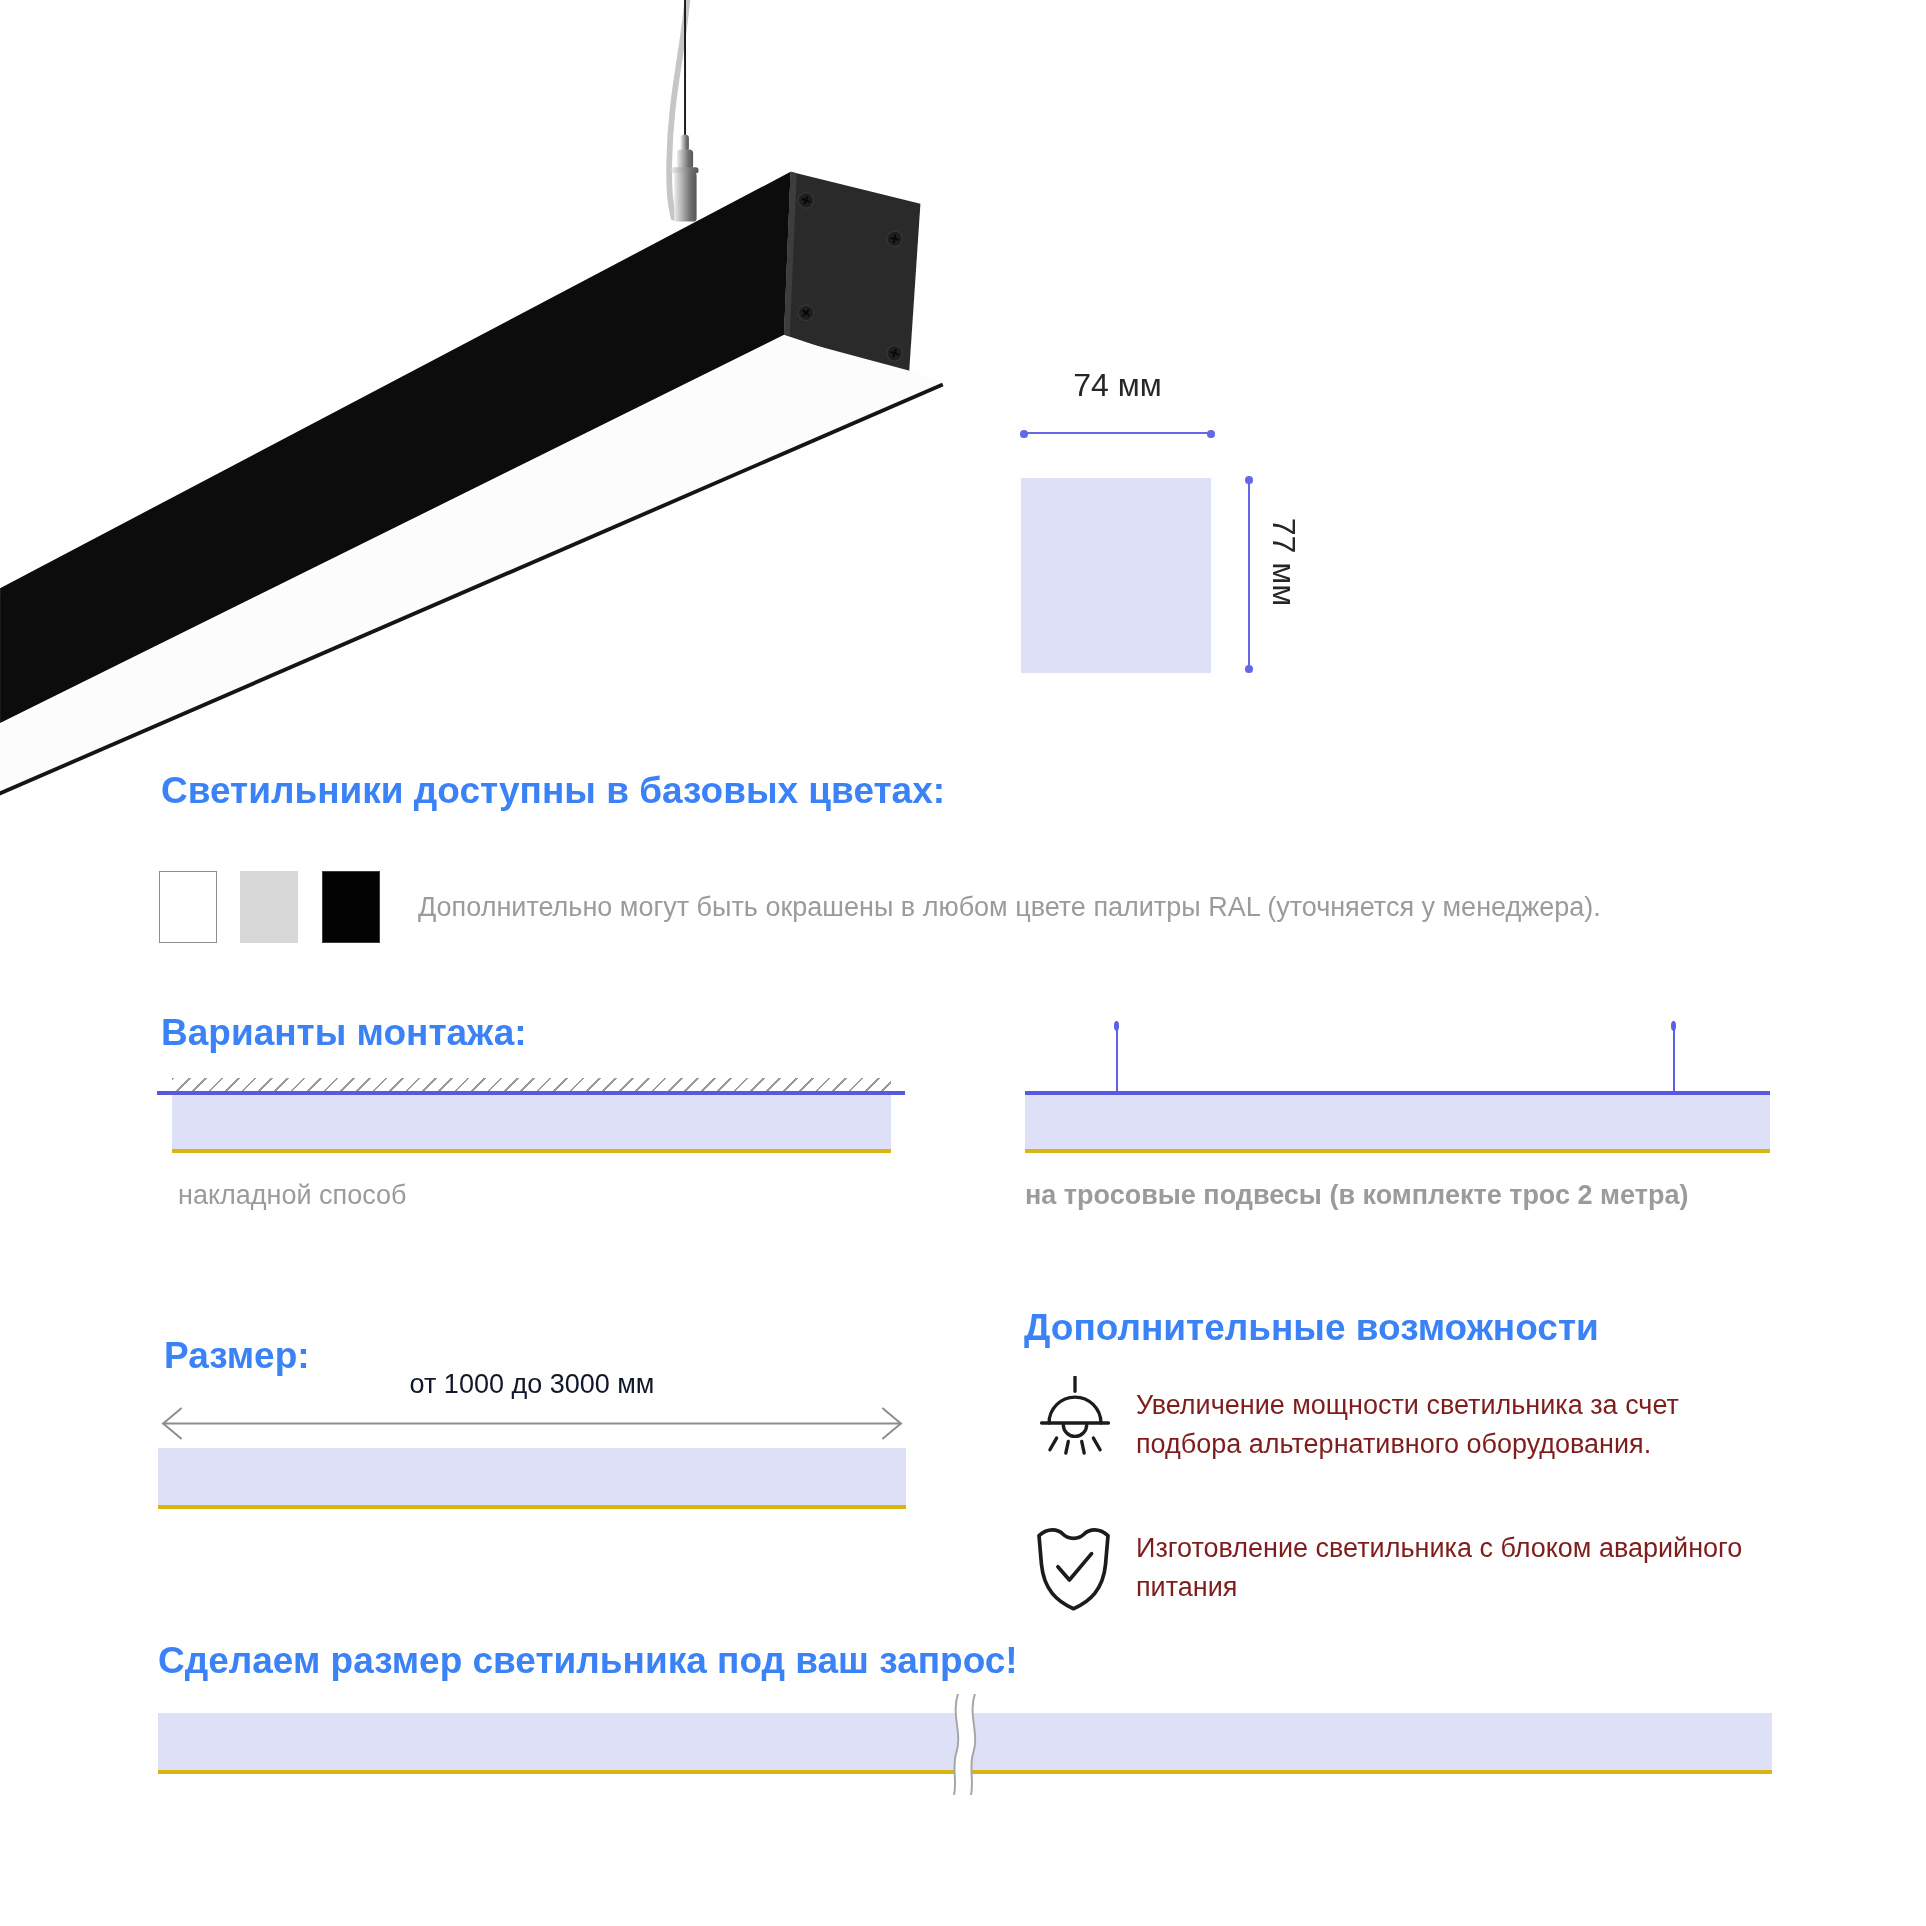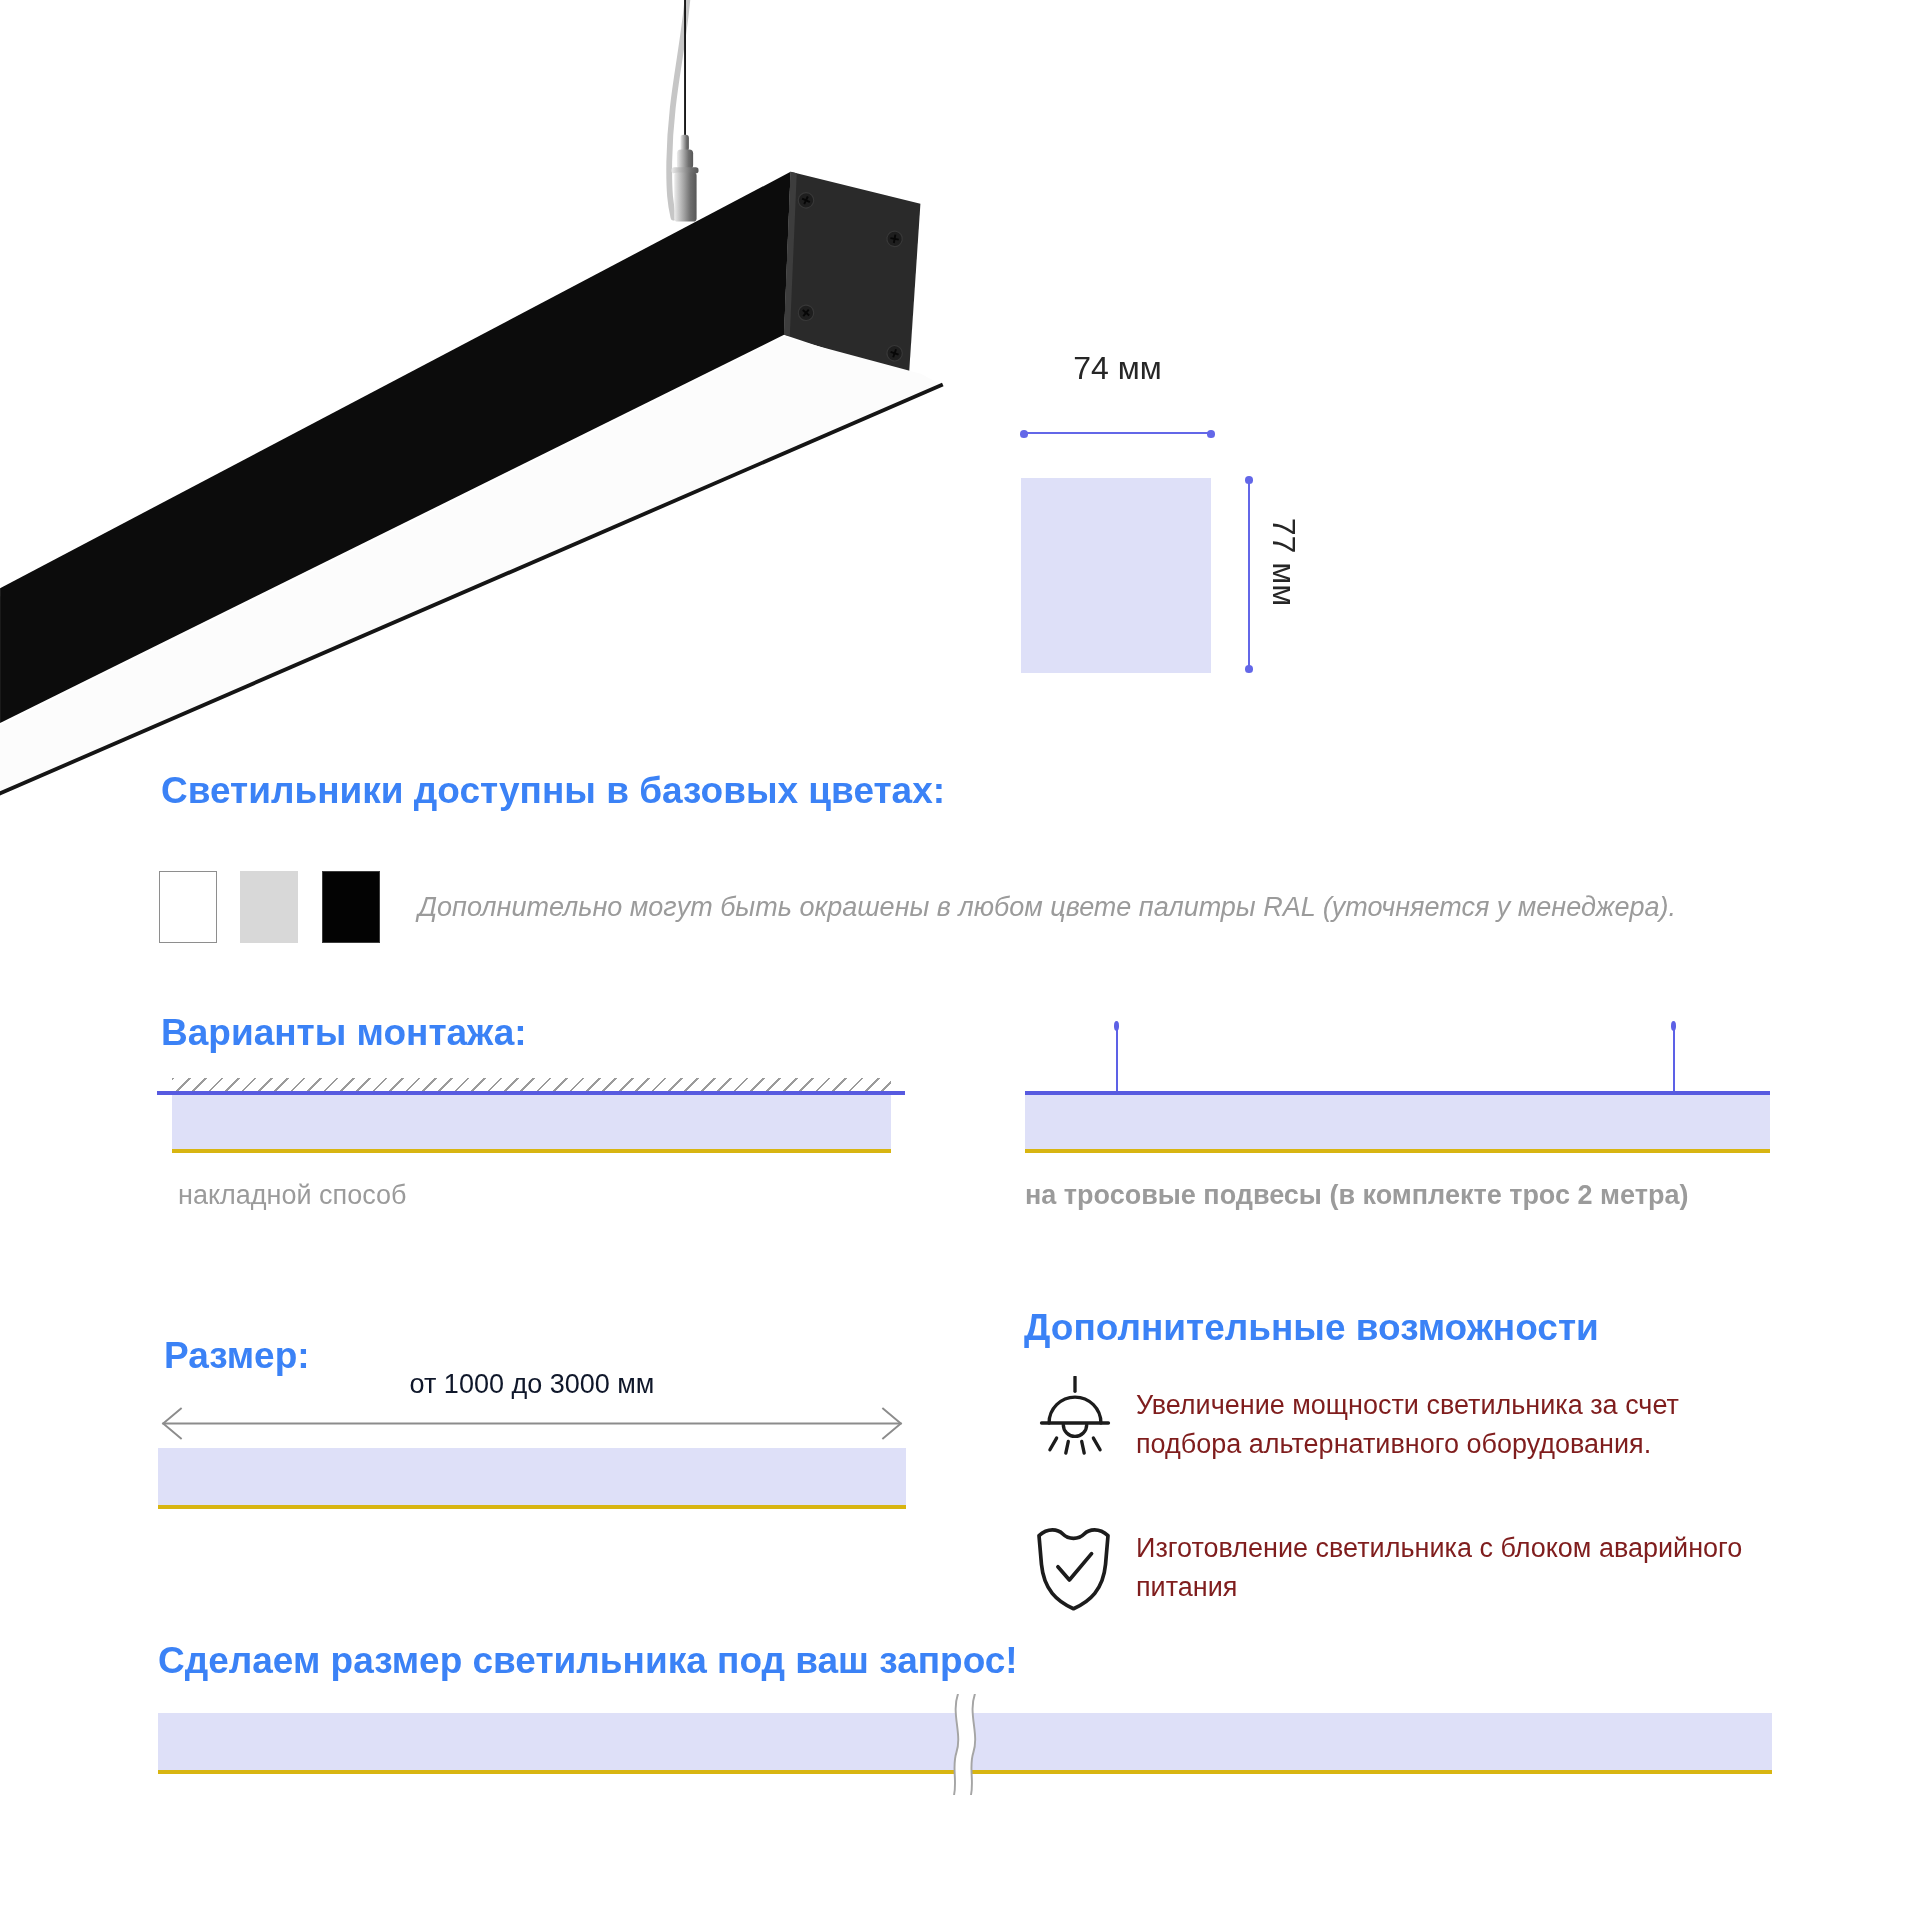--- a/index.html
+++ b/index.html
@@ -87,40 +87,40 @@
   </g>
 
   <polygon points="0,1884 2035,875 2390,970 2439,996 0,2056" fill="#fcfcfc"></polygon>
 
   <line x1="-6" y1="2062" x2="2447" y2="998" stroke="#151515" stroke-width="10"></line>
 </svg>
 
 <div class="abs title" style="left:1024px;top:164px;">
 </div>
 
-<div class="abs dim-label" style="left:1024px;top:350px;width:187px;text-align:center;">74 мм</div>
+<div class="abs dim-label" style="left:1024px;top:367px;width:187px;text-align:center;">74 мм</div>
 
 <div class="abs dim-line" style="left:1024px;top:432px;width:187px;height:2.3px;"></div>
 <div class="abs dim-dot" style="left:1020px;top:430px;"></div>
 <div class="abs dim-dot" style="left:1207px;top:430px;"></div>
 
 <div class="abs square" style="left:1021px;top:478px;width:190px;height:195px;"></div>
 
 <div class="abs dim-line" style="left:1248px;top:479px;width:2.3px;height:191px;"></div>
 <div class="abs dim-dot" style="left:1245px;top:476px;"></div>
 <div class="abs dim-dot" style="left:1245px;top:665px;"></div>
 <div class="abs dim-label rot90" style="left:1283px;top:562px;">77 мм</div>
 
 <div class="abs h-section" style="left:161px;top:770px;">Светильники доступны в базовых цветах:</div>
 
 <div class="abs swatch sw-white" style="left: 159px; top: 871px; background: rgb(255, 255, 255);"></div>
 <div class="abs swatch" style="left: 240px; top: 871px; background: rgb(216, 216, 216);"></div>
 <div class="abs swatch sw-black" style="left: 322px; top: 871px; background: rgb(3, 3, 3);"></div>
 
-<div class="abs body-gray" style="left:418px;top:892px;font-style:italic;">Дополнительно могут быть окрашены в любом цвете палитры RAL (уточняется у менеджера).</div>
+<div class="abs body-gray" style="left:418px;top:892px;">Дополнительно могут быть окрашены в любом цвете палитры RAL (уточняется у менеджера).</div>
 
 <div class="abs h-section" style="left:161px;top:1012px;">Варианты монтажа:</div>
 
 <div class="abs" style="left:0;top:0;">
   <div class="abs hatch" style="left:172px;top:1078px;width:719px;"></div>
   <div class="abs line-blue" style="left:157px;top:1091px;width:748px;"></div>
   <div class="abs bar-lavender" style="left:172px;top:1095px;width:719px;height:54px;"></div>
   <div class="abs bar-yellow" style="left:172px;top:1149px;width:719px;"></div>
   <div class="abs body-gray" style="left:178px;top:1180px;">накладной способ</div>
 </div>

